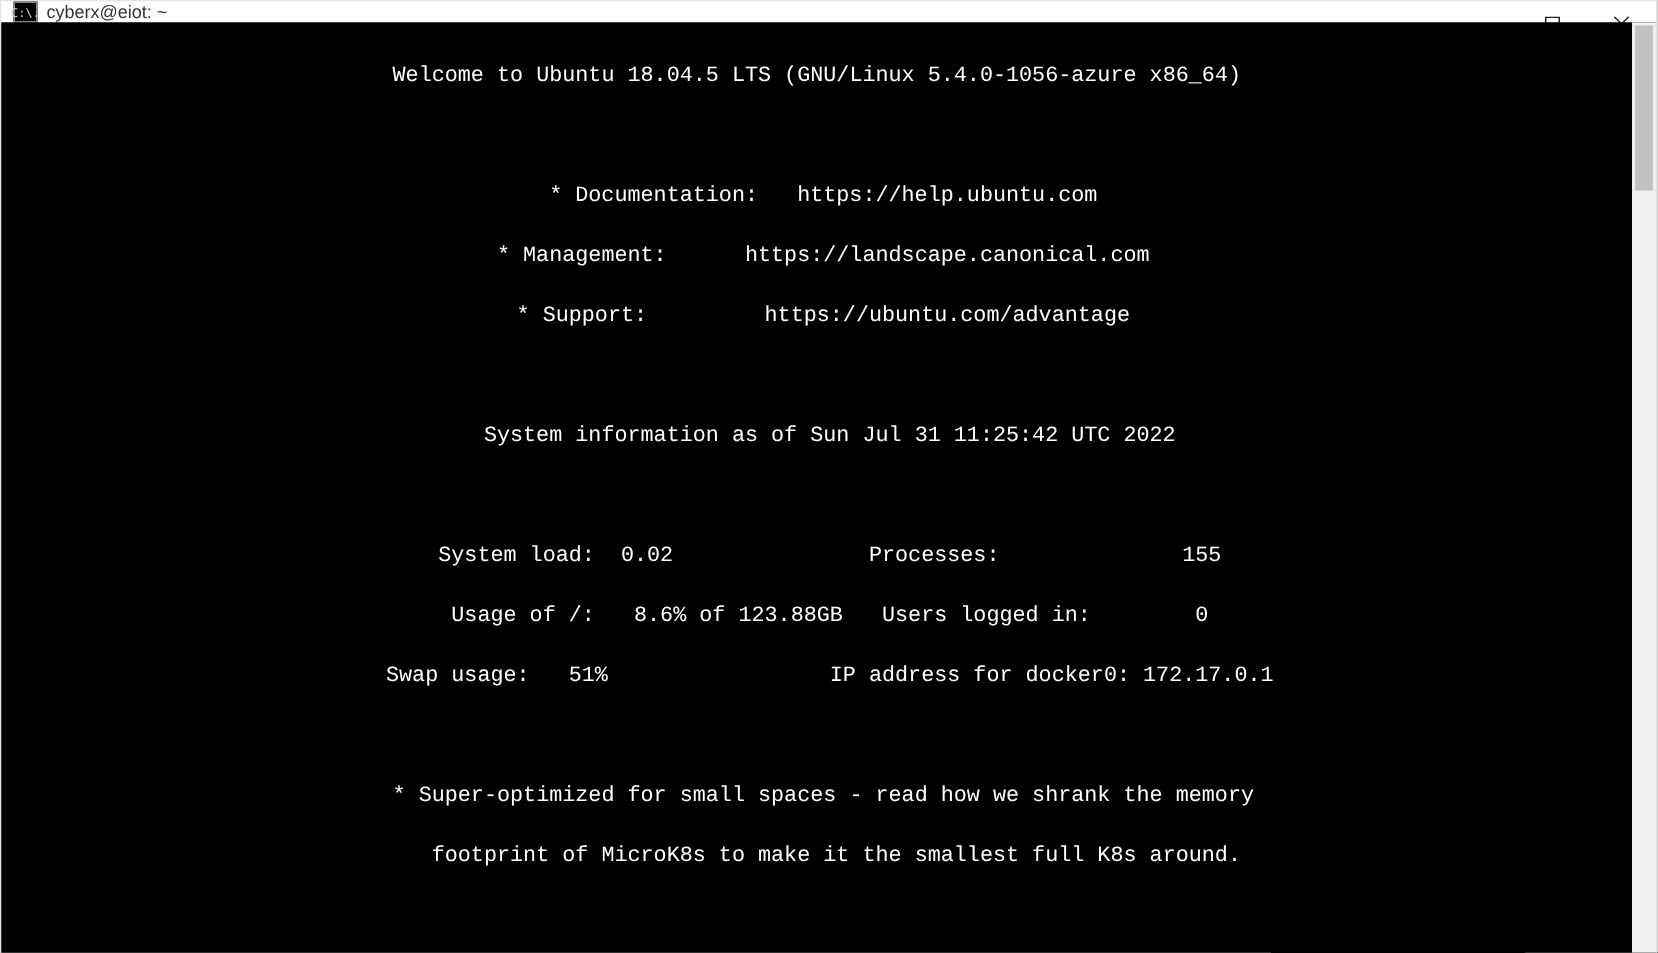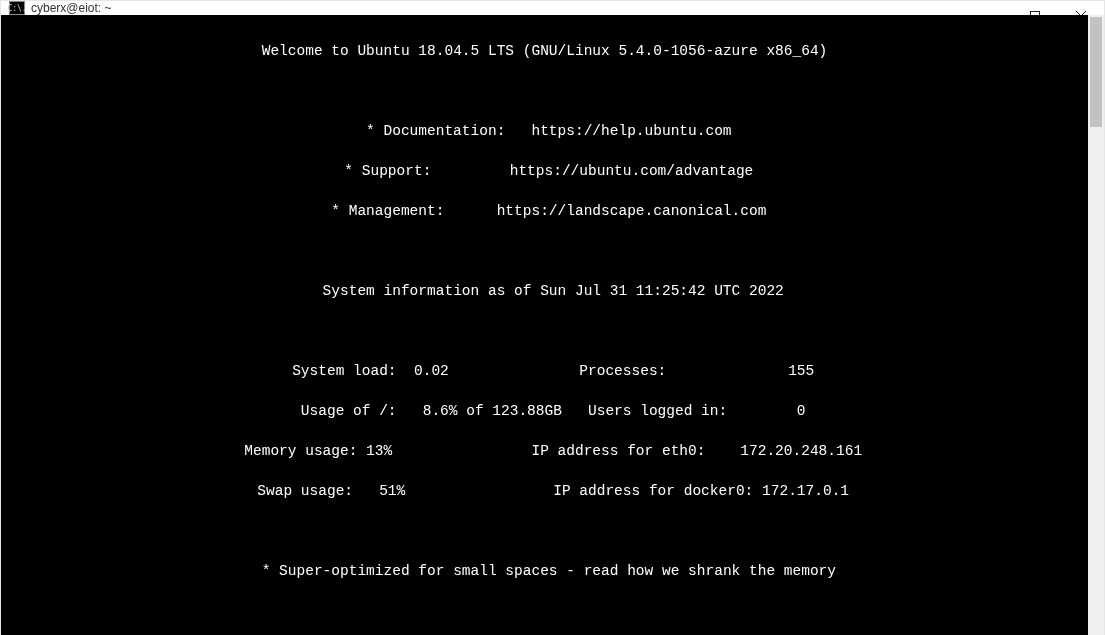--- a/index.html
+++ b/index.html
@@ -124,31 +124,31 @@
           </svg>
       </div>
     </div>
   </div>
 
   <div class="terminal-wrap">
     <div class="terminal">
 <span class="line">Welcome to Ubuntu 18.04.5 LTS (GNU/Linux 5.4.0-1056-azure x86_64)</span>
 <span class="line"> </span>
 <span class="line"> * Documentation:   https://help.ubuntu.com</span>
+<span class="line"> * Management:      https://landscape.canonical.com</span>
 <span class="line"> * Support:         https://ubuntu.com/advantage</span>
-<span class="line"> * Management:      https://landscape.canonical.com</span>
 <span class="line"> </span>
 <span class="line">  System information as of Sun Jul 31 11:25:42 UTC 2022</span>
 <span class="line"> </span>
 <span class="line">  System load:  0.02               Processes:              155</span>
 <span class="line">  Usage of /:   8.6% of 123.88GB   Users logged in:        0</span>
-<span class="line">  Memory usage: 13%                IP address for eth0:    172.20.248.161</span>
 <span class="line">  Swap usage:   51%                 IP address for docker0: 172.17.0.1</span>
 <span class="line"> </span>
 <span class="line"> * Super-optimized for small spaces - read how we shrank the memory</span>
+<span class="line">   footprint of MicroK8s to make it the smallest full K8s around.</span>
 
 
 
 
 
 
 
 
 
 

